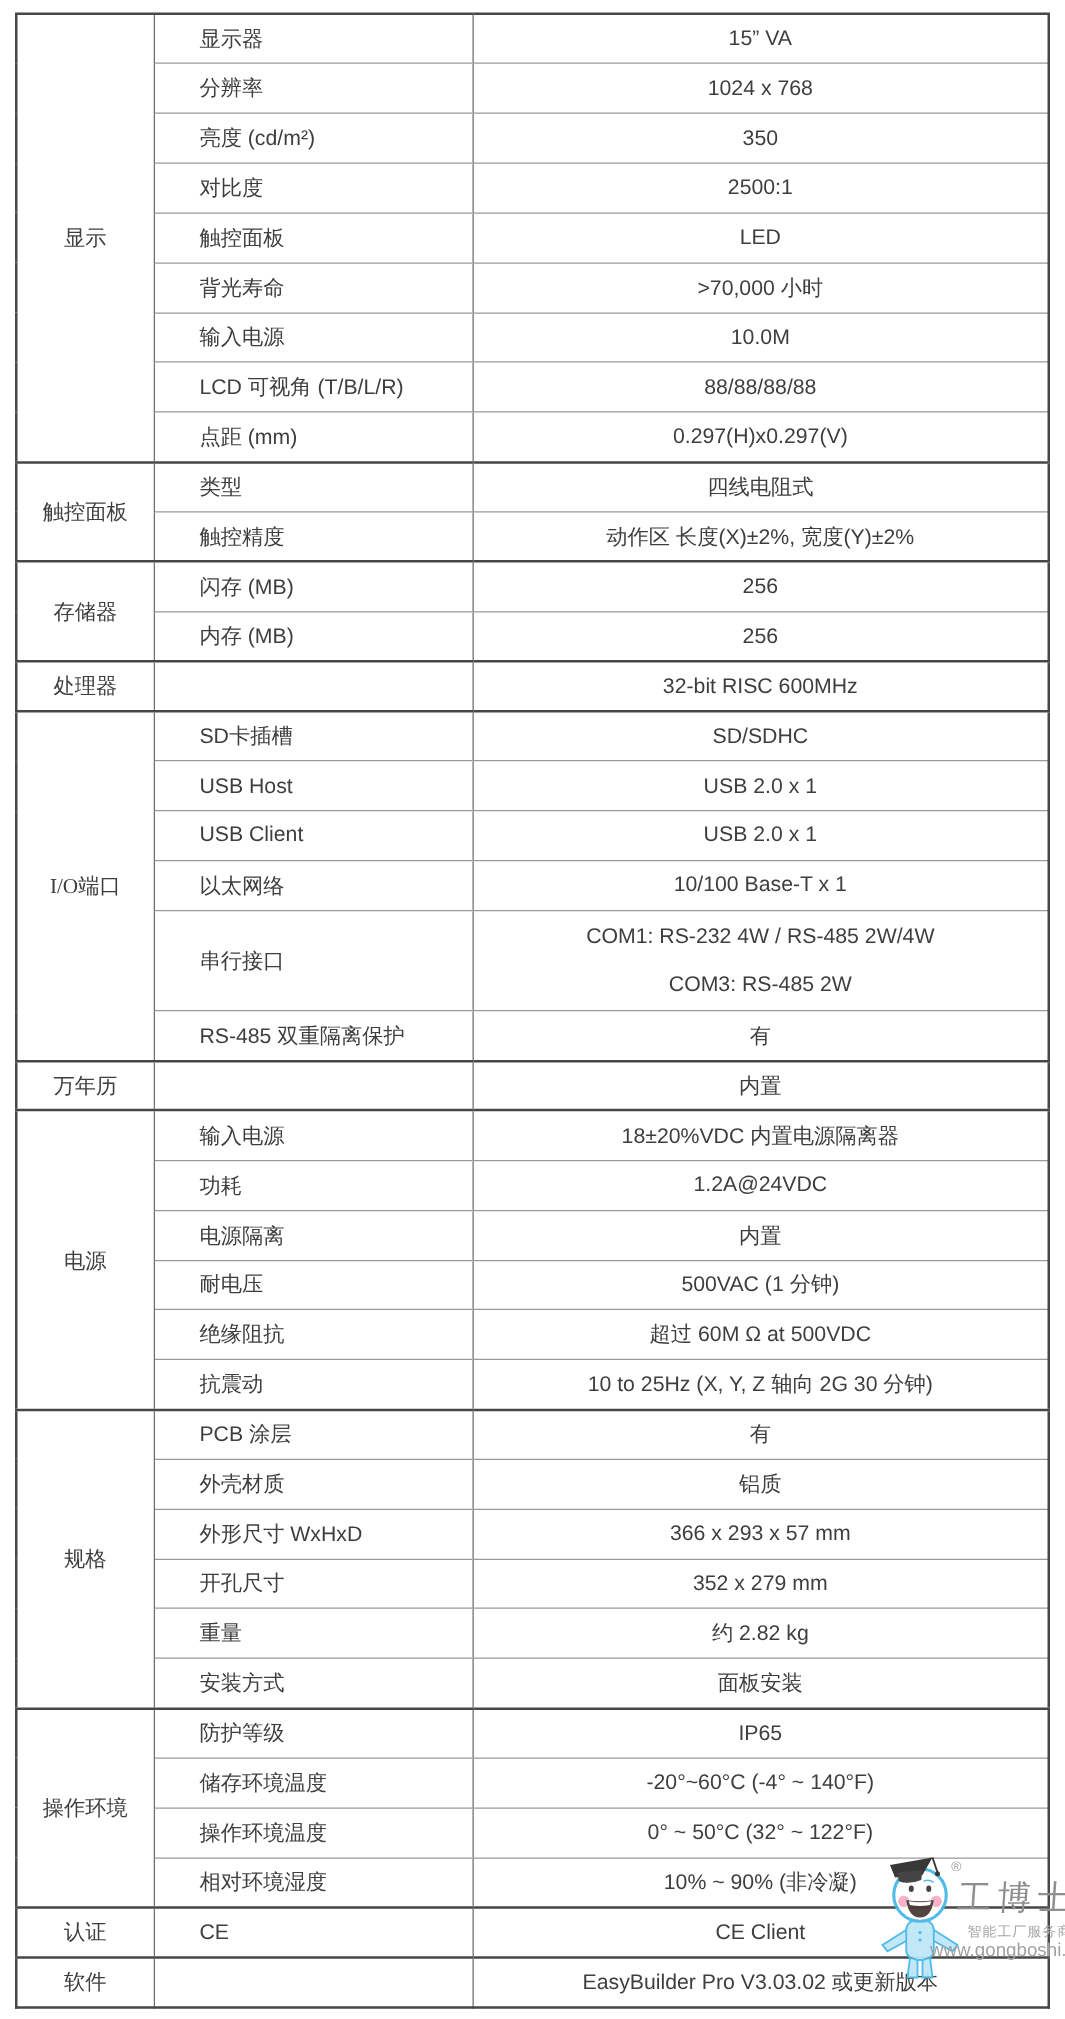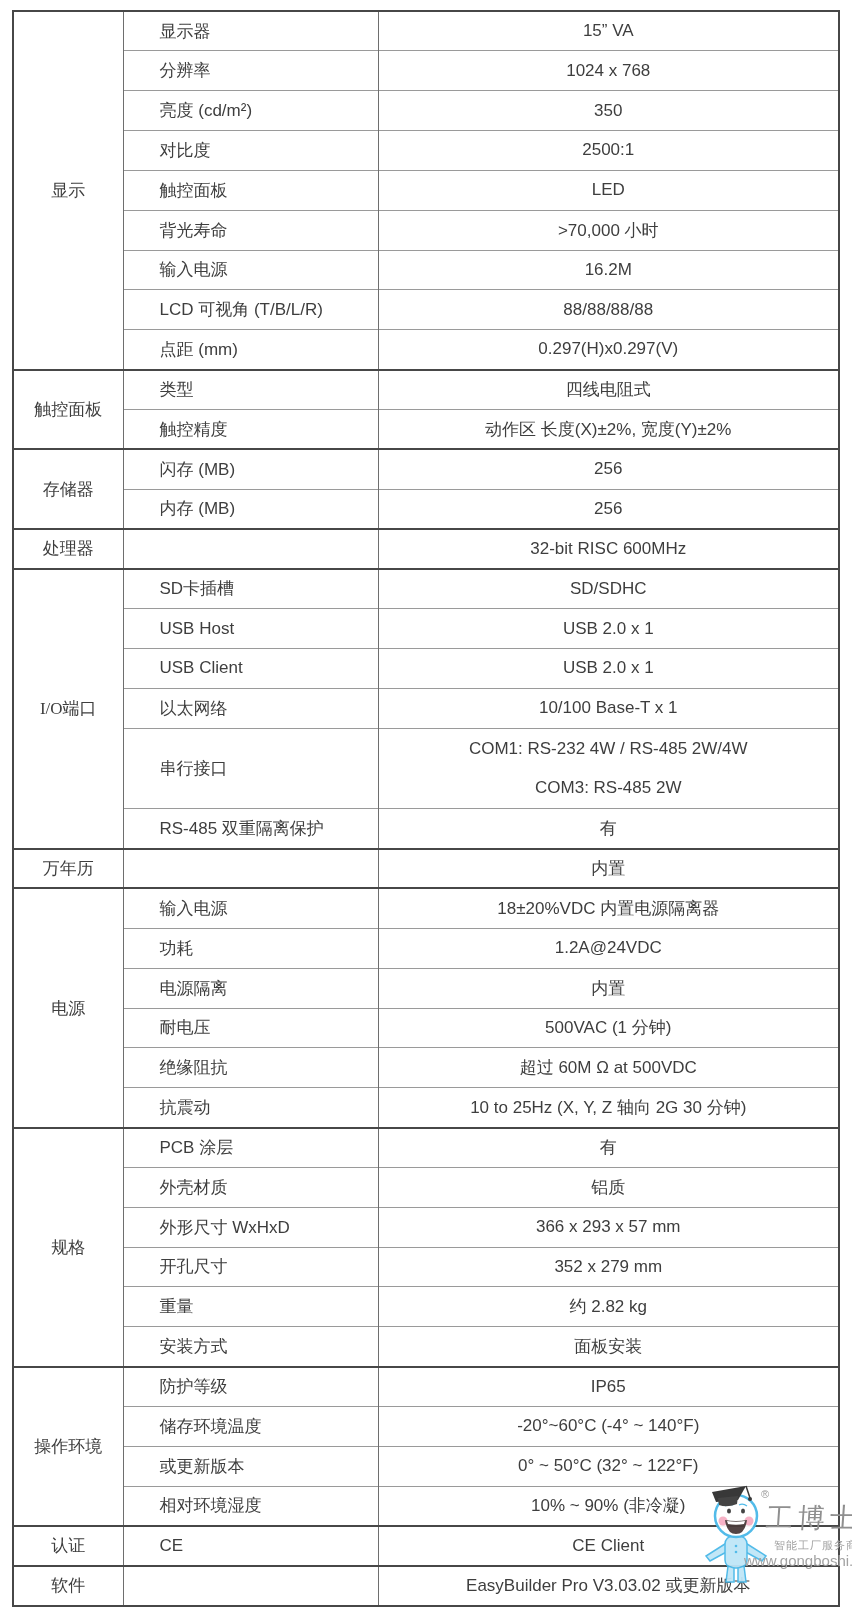--- a/index.html
+++ b/index.html
@@ -78,21 +78,21 @@
     <tr>
       <td class="lbl">触控面板</td>
       <td class="val">LED</td>
     </tr>
     <tr>
       <td class="lbl">背光寿命</td>
       <td class="val">&gt;70,000 小时</td>
     </tr>
     <tr>
       <td class="lbl">输入电源</td>
-      <td class="val">16.2M</td>
+      <td class="val">10.0M</td>
     </tr>
     <tr>
       <td class="lbl">LCD 可视角 (T/B/L/R)</td>
       <td class="val">88/88/88/88</td>
     </tr>
     <tr>
       <td class="lbl">点距 (mm)</td>
       <td class="val">0.297(H)x0.297(V)</td>
     </tr>
 
@@ -212,21 +212,21 @@
     <tr class="sec">
       <td class="cat" rowspan="4">操作环境</td>
       <td class="lbl">防护等级</td>
       <td class="val">IP65</td>
     </tr>
     <tr>
       <td class="lbl">储存环境温度</td>
       <td class="val">-20°~60°C (-4° ~ 140°F)</td>
     </tr>
     <tr>
-      <td class="lbl">或更新版本</td>
+      <td class="lbl">操作环境温度</td>
       <td class="val">0° ~ 50°C (32° ~ 122°F)</td>
     </tr>
     <tr>
       <td class="lbl">相对环境湿度</td>
       <td class="val">10% ~ 90% (非冷凝)</td>
     </tr>
 
     <tr class="sec">
       <td class="cat">认证</td>
       <td class="lbl">CE</td>

